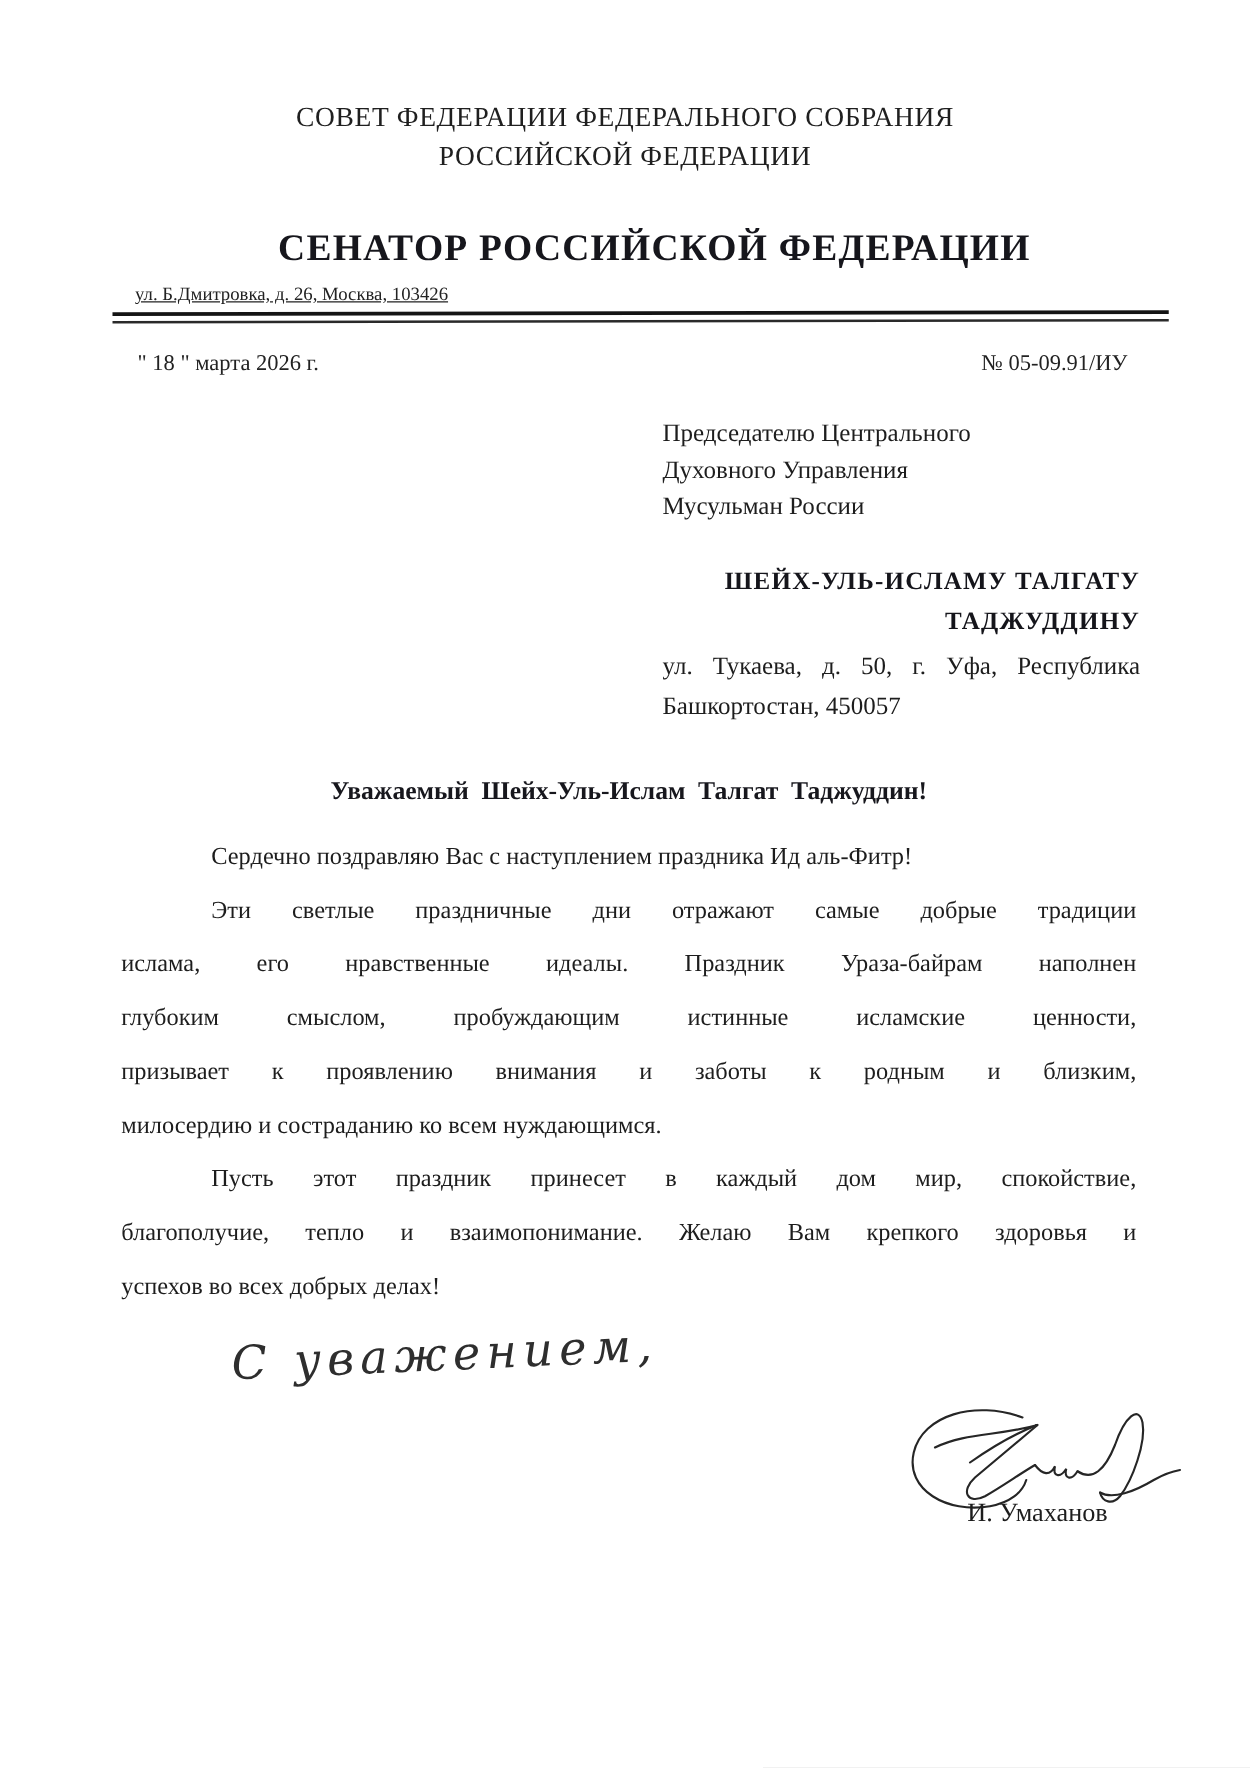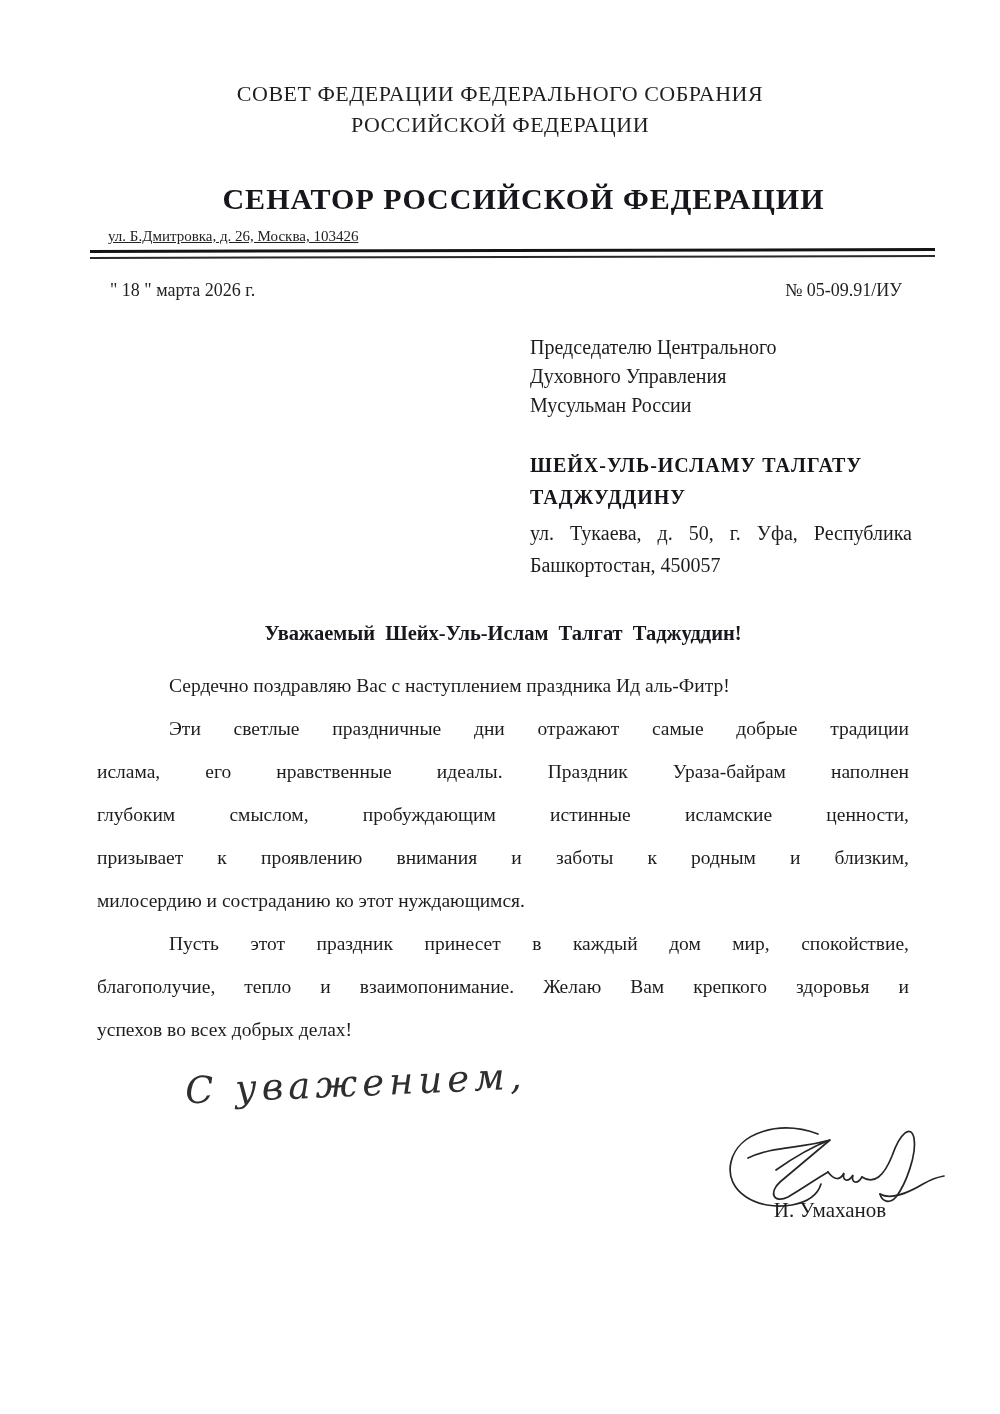--- a/index.html
+++ b/index.html
@@ -67,20 +67,21 @@
     color: #1d1d1d;
   }
   .recipient .r-line { line-height: 29px; }
   .recipient .r-name {
     margin-top: 29px;
     font-weight: bold;
     font-size: 20px;
     letter-spacing: 1px;
     line-height: 32px;
     color: #15151b;
+    text-align: right;
   }
   .recipient .r-addr { margin-top: 4px; line-height: 32px; }
   .jfull { text-align: justify; text-align-last: justify; }
 
   
   .salutation {
     position: absolute;
     top: 622px; left: 97px; width: 812px;
     text-align: center;
     font-weight: bold;
@@ -159,21 +160,21 @@
   <div class="salutation">Уважаемый Шейх-Уль-Ислам Талгат Таджуддин!</div>
 
   <div class="body-text">
 
     <div class="line indent">Сердечно поздравляю Вас с наступлением праздника Ид аль-Фитр!</div>
 
     <div class="line jline indent">Эти светлые праздничные дни отражают самые добрые традиции</div>
     <div class="line jline">ислама, его нравственные идеалы. Праздник Ураза-байрам наполнен</div>
     <div class="line jline">глубоким смыслом, пробуждающим истинные исламские ценности,</div>
     <div class="line jline">призывает к проявлению внимания и заботы к родным и близким,</div>
-    <div class="line">милосердию и состраданию ко этот нуждающимся.</div>
+    <div class="line">милосердию и состраданию ко всем нуждающимся.</div>
 
     <div class="line jline indent">Пусть этот праздник принесет в каждый дом мир, спокойствие,</div>
     <div class="line jline">благополучие, тепло и взаимопонимание. Желаю Вам крепкого здоровья и</div>
     <div class="line">успехов во всех добрых делах!</div>
   </div>
 
   <div class="valediction">С уважением,</div>
 
   <svg class="signature" viewBox="0 0 230 95" xmlns="http://www.w3.org/2000/svg" fill="none" stroke="#262626" stroke-width="1.7" stroke-linecap="round">
     <path d="M 100,16 C 62,2 20,14 13,44 C 6,74 40,93 74,87 C 90,84 100,76 103,66"></path>

